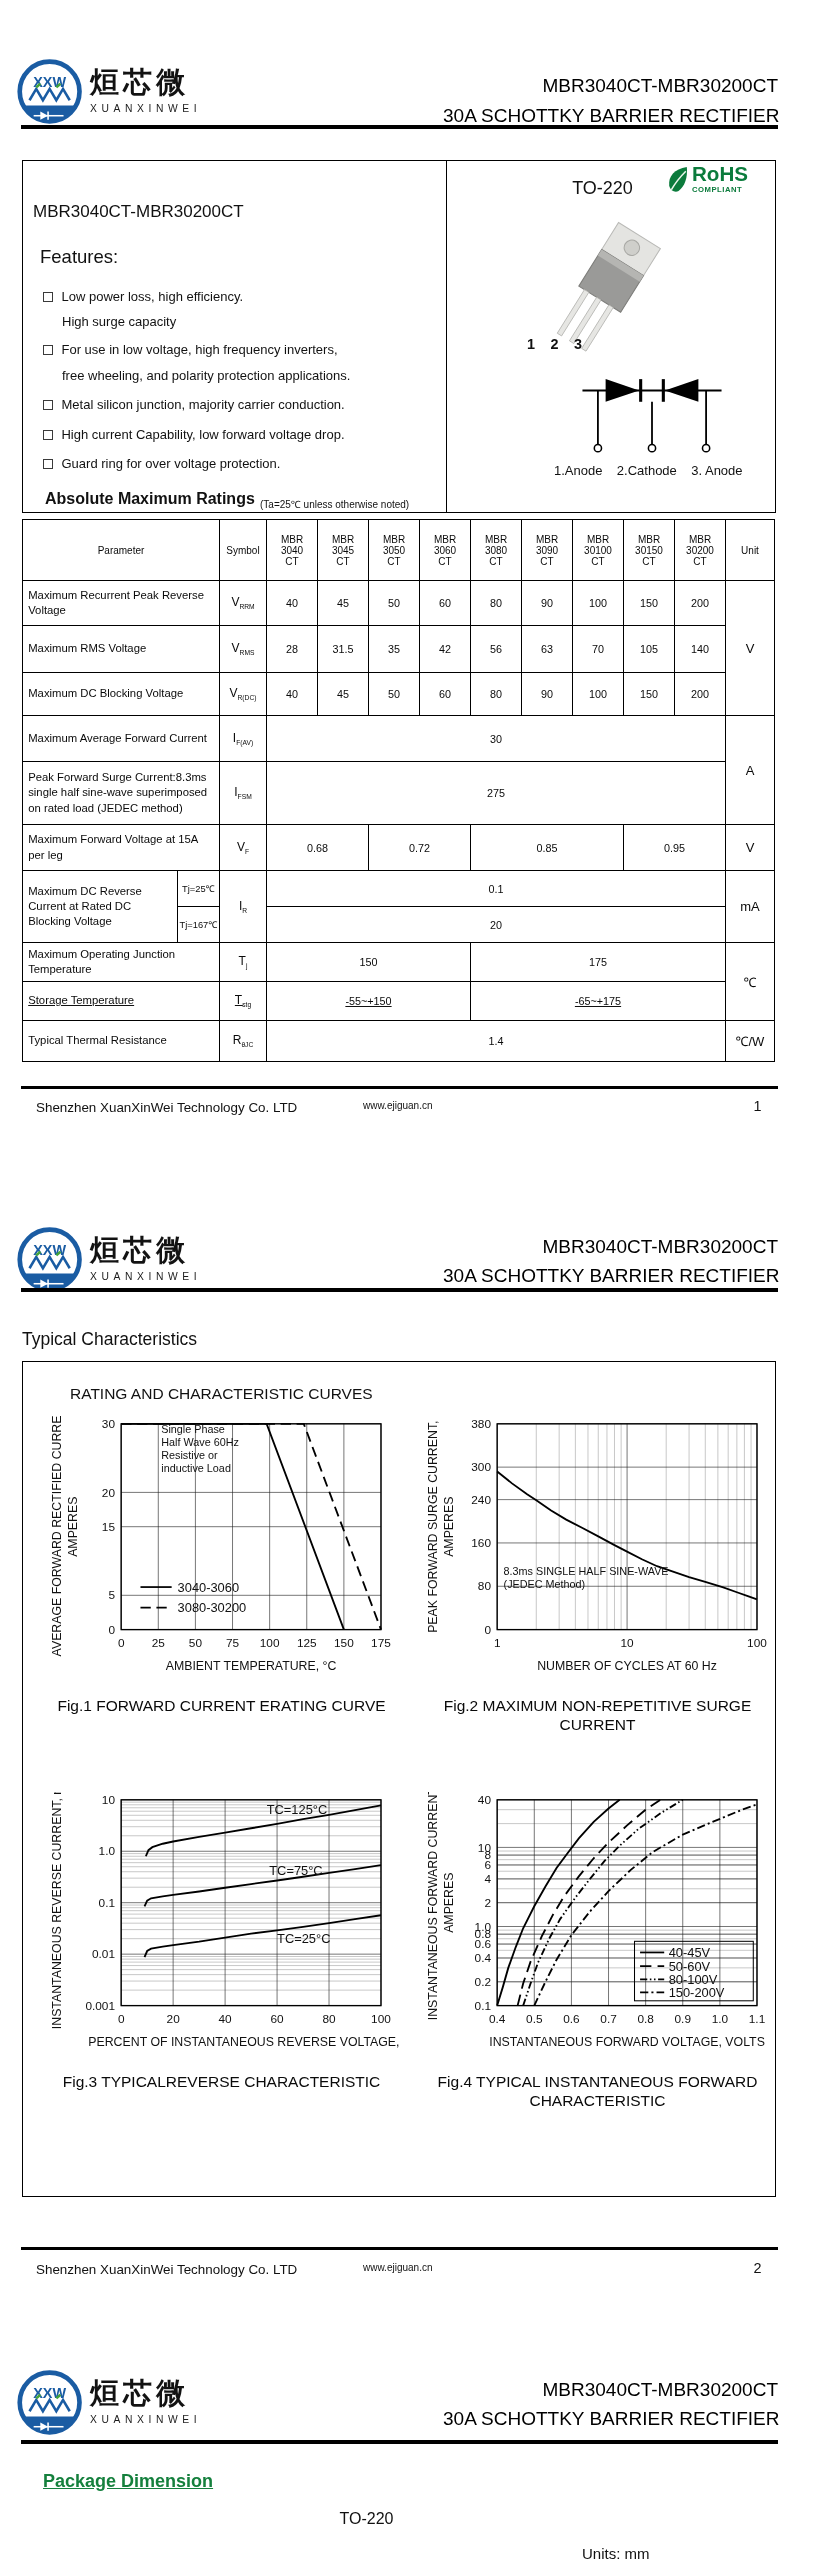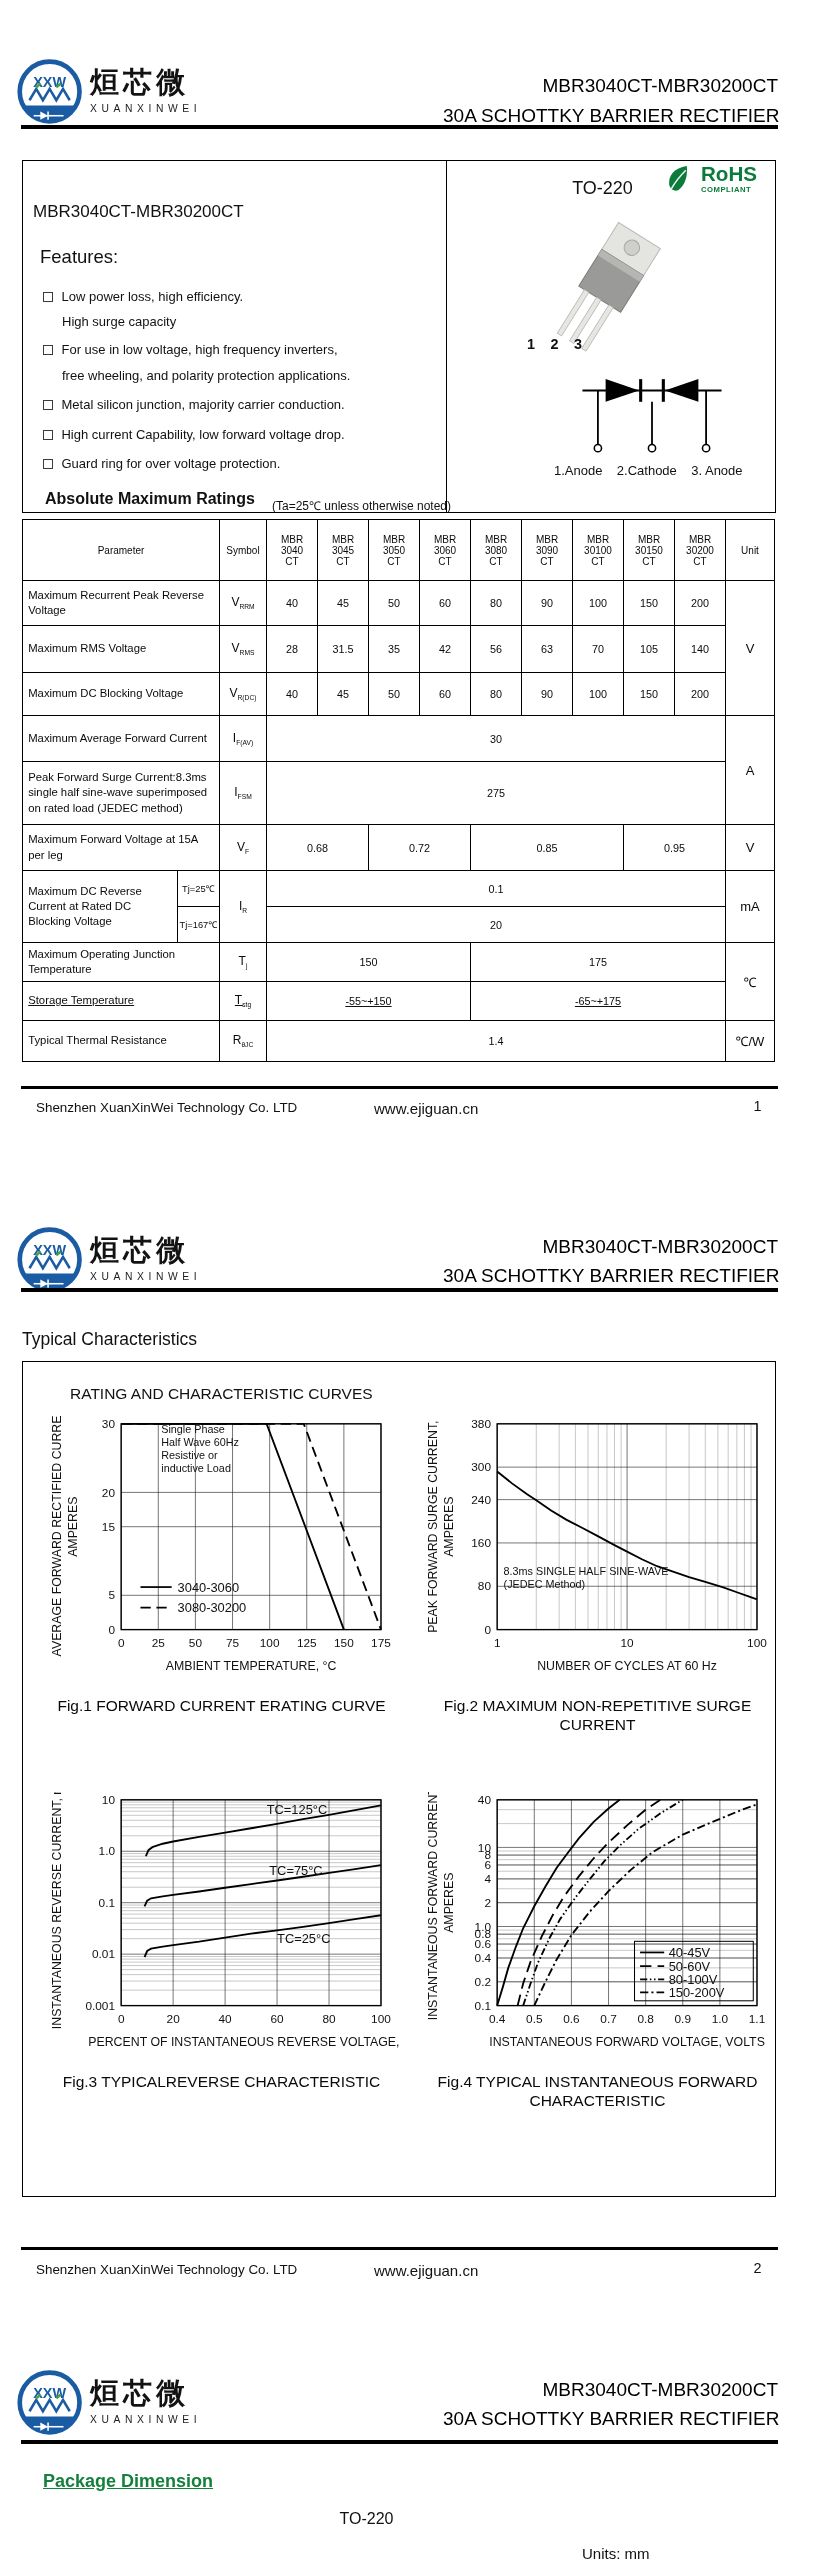--- a/index.html
+++ b/index.html
@@ -4,21 +4,21 @@
 <style>
   *{box-sizing:border-box;margin:0;padding:0}
   body{background:#fff;font-family:"Liberation Sans",sans-serif;color:#111}
   #doc{position:relative;width:818px;height:3470px;background:#fff;overflow:hidden}
   .abs{position:absolute}
   .rule{position:absolute;left:20.6px;width:757px;height:3.6px;background:#000}
   .title1,.title2{position:absolute;left:443px;width:335px;text-align:right;font-size:19px;color:#000;letter-spacing:0px;white-space:nowrap}
   .logo-cn{font-size:29px;font-weight:700;letter-spacing:4.1px;color:#121212}
   .logo-en{font-size:10.3px;letter-spacing:4.6px;color:#1b1b1b;margin-top:0}
   .ftr-co{position:absolute;left:36px;font-size:13.4px}
-  .ftr-web{position:absolute;left:374px;font-size:15px}
+  .ftr-web{position:absolute;left:363px;font-size:10px}
   .ftr-pg{position:absolute;left:742px;width:31px;text-align:center;font-size:14.4px}
   .box{position:absolute;border:1.5px solid #000;background:#fff}
   .vline{position:absolute;width:0;border-left:1.5px solid #000}
   .cbx{display:inline-block;width:10.3px;height:10.3px;border:1px solid #3a3a3a;margin-right:8.2px;vertical-align:-1px;background:#fff}
   .feat{position:absolute;left:43px;font-size:13px;color:#121212;white-space:nowrap}
   .feat.cont{left:62px}
   .cap{width:355px;text-align:center;font-size:15.5px;color:#0a0a0a;margin-top:1px}
   #amr{border-collapse:collapse;width:753px;table-layout:fixed;background:#fff}
   #amr td{border:1px solid #000;text-align:center;vertical-align:middle;font-size:10.8px;padding:1px 1.5px;color:#0a0a0a}
   #amr td.hd{font-weight:normal;font-size:10px}
@@ -75,21 +75,21 @@
   <div class="feat" style="top:289px"><span class="cbx"></span><span>Low power loss, high efficiency.</span></div>
   <div class="feat cont" style="top:314px">High surge capacity</div>
   <div class="feat" style="top:342px"><span class="cbx"></span><span>For use in low voltage, high frequency inverters,</span></div>
   <div class="feat cont" style="top:368px">free wheeling, and polarity protection applications.</div>
   <div class="feat" style="top:397px"><span class="cbx"></span><span>Metal silicon junction, majority carrier conduction.</span></div>
   <div class="feat" style="top:427px"><span class="cbx"></span><span>High current Capability, low forward voltage drop.</span></div>
   <div class="feat" style="top:456px"><span class="cbx"></span><span>Guard ring for over voltage protection.</span></div>
 
   <div class="abs" style="left:515px;top:178px;width:175px;text-align:center;font-size:18px">TO-220</div>
 
-  <div class="abs" style="left:666px;top:164px;display:flex;gap:12px;align-items:center">
+  <div class="abs" style="left:666px;top:164px;display:flex;gap:3px;align-items:flex-end">
     <svg width="23" height="29" viewBox="0 0 44 56">
       <path d="M40,4 C16,8 4,22 6,40 C8,50 18,54 24,50 C36,42 42,24 40,4 Z" fill="#0b7b3c"></path>
       <path d="M10,48 C18,34 28,22 38,12" stroke="#e8f5e9" stroke-width="3" fill="none"></path>
     </svg>
     <div>
       <div class="rohs-t">RoHS</div>
       <div class="rohs-s">COMPLIANT</div>
     </div>
   </div>
 
@@ -129,21 +129,21 @@
     </svg>
   </div>
 
   <div class="abs" style="left:554px;top:463px;display:flex;gap:14.4px;font-size:13px">
     <span>1.Anode</span>
     <span>2.Cathode</span>
     <span>3. Anode</span>
   </div>
 
   <div class="abs" style="left:45px;top:490px;font-size:16px;font-weight:bold">Absolute Maximum Ratings</div>
-  <div class="abs" style="left:272px;top:497px;font-size:12px">(Ta=25℃ unless otherwise noted)</div>
+  <div class="abs" style="left:260px;top:497px;font-size:10px">(Ta=25℃ unless otherwise noted)</div>
 
   <div class="abs" style="left:22px;top:519px">
     <table id="amr" style="border:1.5px solid #000">
       <colgroup>
         <col style="width:155px">
           <col style="width:42px">
           <col style="width:47px">
         <col style="width:51px">
           <col style="width:51px">
           <col style="width:51px">

